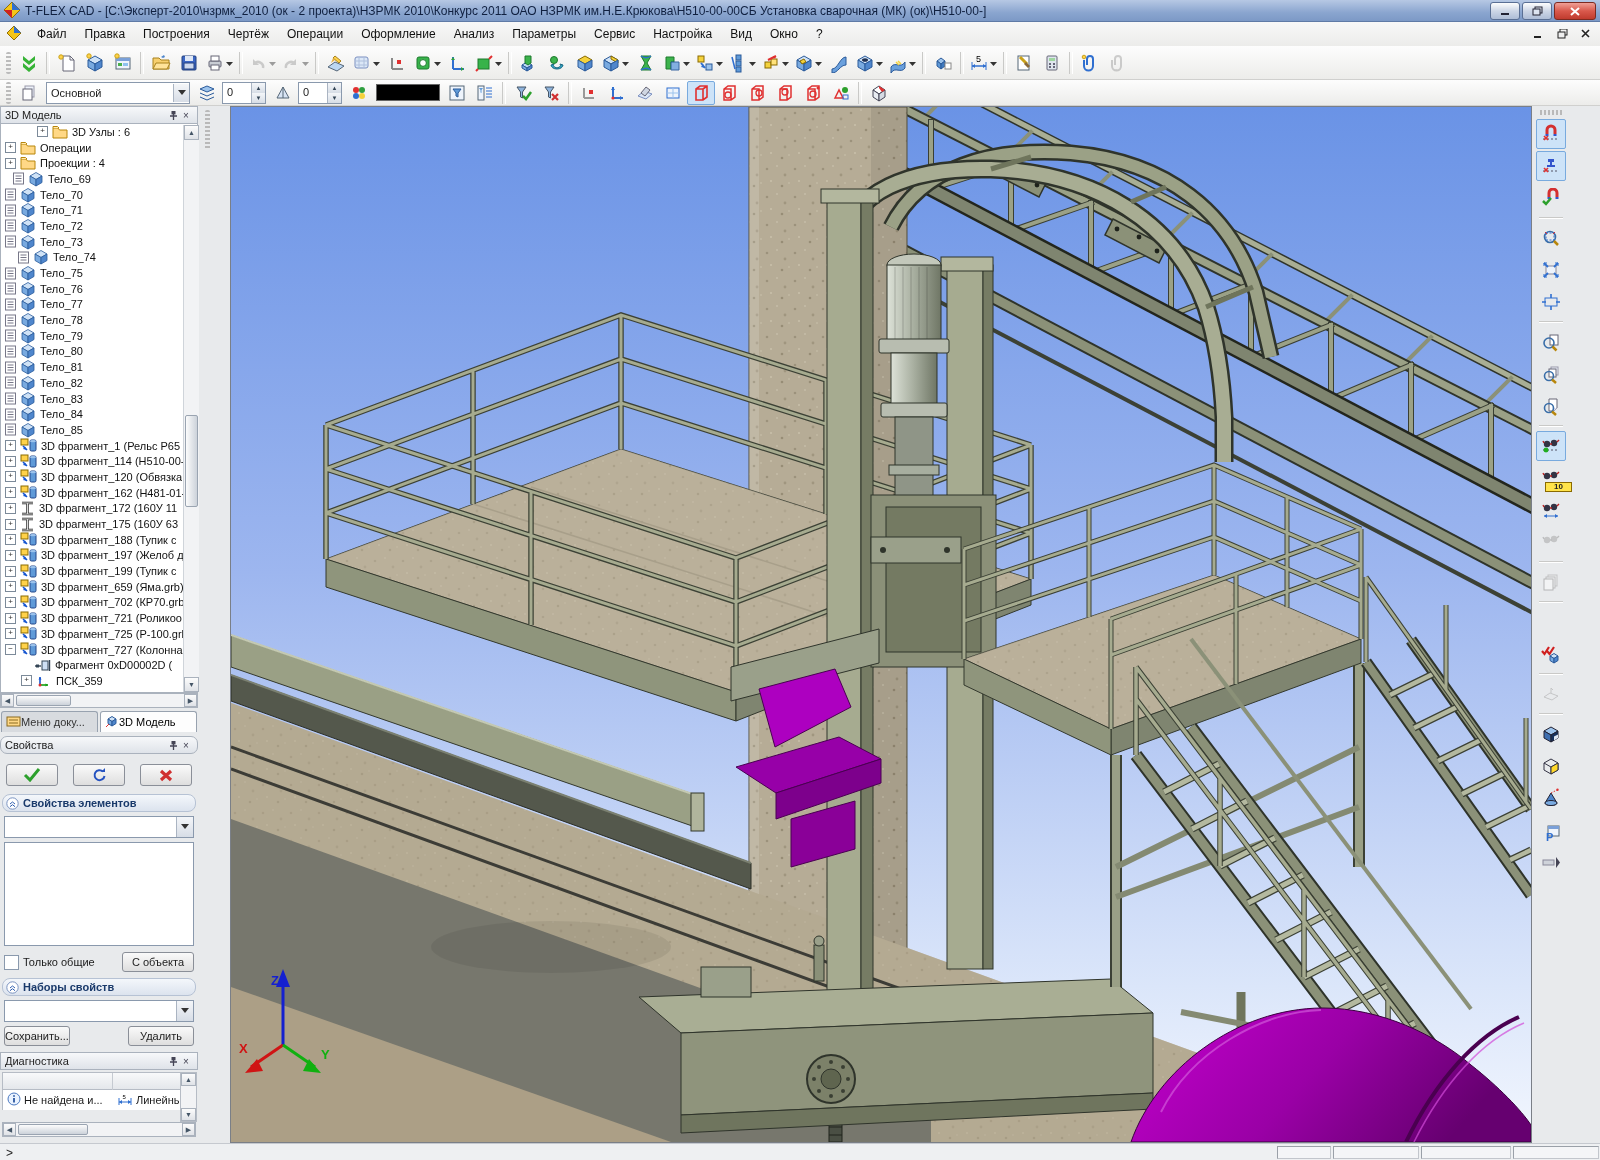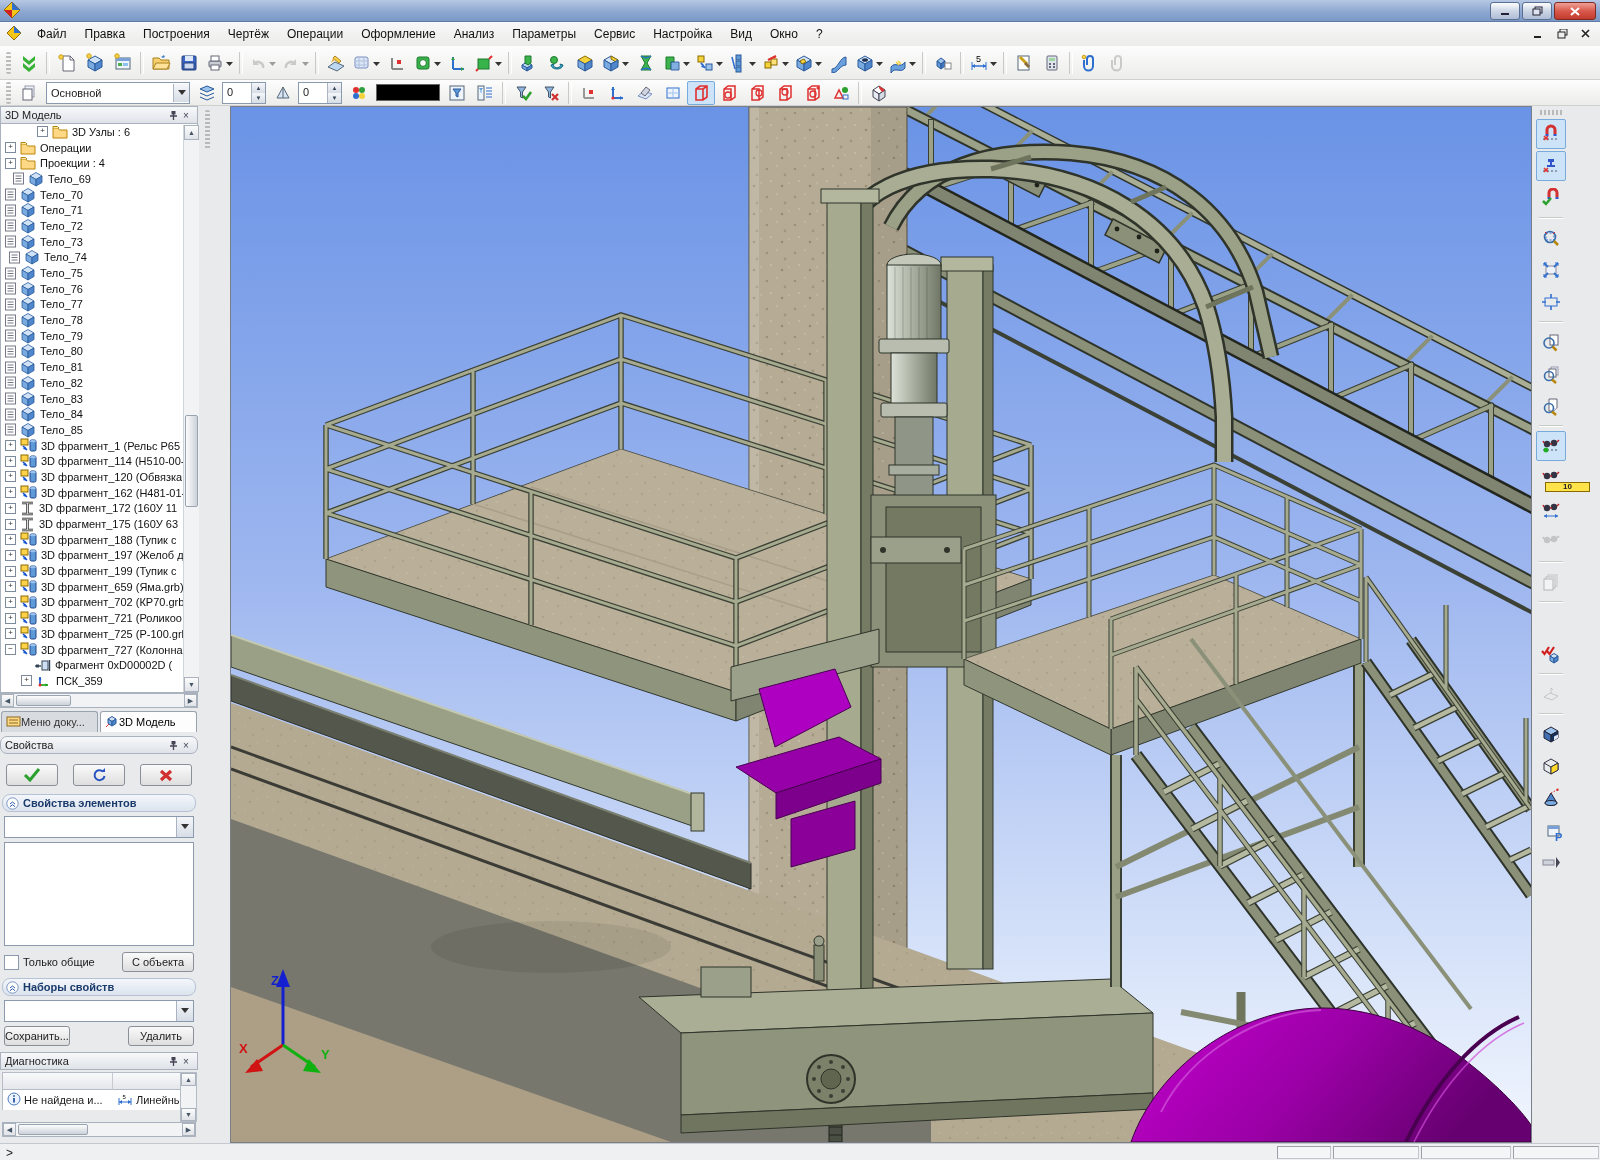--- a/index.html
+++ b/index.html
@@ -28,21 +28,21 @@
   .dd{display:inline-flex;width:9px;height:20px;align-items:center;justify-content:center;}
   .tsep{width:2px;height:22px;border-left:1px solid #c9c9c7;border-right:1px solid #ffffff;margin:0 3px;}
   .combo{display:inline-flex;align-items:center;height:20px;background:#fff;border:1px solid #8a99ad;margin:0 3px;}
   .combo .ctext{padding:0 4px;font-size:11px;min-width:118px;}
   .combo .cbtn{width:15px;height:18px;background:linear-gradient(#f4f6f9,#d7dde6);border-left:1px solid #aab4c2;display:flex;align-items:center;justify-content:center;}
   .spin{display:inline-flex;height:20px;margin:0 3px 0 1px;border:1px solid #8a99ad;background:#fff;}
   .spin .sval{width:22px;text-align:left;padding:3px 2px 0 4px;font-size:11px;}
   .spin .sarr{width:13px;display:flex;flex-direction:column;border-left:1px solid #aab4c2;}
   .spin .sarr span{flex:1;display:flex;align-items:center;justify-content:center;font-size:6px;background:linear-gradient(#f4f6f9,#d7dde6);color:#345;}
   .swatch{width:62px;height:15px;background:#000;border:1px solid #666;margin:0 3px;}
-  .tbadge{position:absolute;left:8px;bottom:0px;background:#ffe34a;border:1px solid #8a6a00;font-size:8px;line-height:8px;padding:0 17px;color:#222;font-weight:bold;}
+  .tbadge{position:absolute;left:8px;bottom:0px;background:#ffe34a;border:1px solid #8a6a00;font-size:8px;line-height:8px;padding:0 8px;color:#222;font-weight:bold;}
   .tbadge.plain{background:transparent;border:none;color:#2f6fd0;font-size:11px;left:1px;bottom:3px;}
   
   #leftdock{position:absolute;left:0;top:106px;width:200px;height:1037px;background:#e8eaec;}
   .panelhdr{position:absolute;left:0;width:198px;height:18px;background:linear-gradient(#f7f8fa,#dfe3e9);border:1px solid #aab2bd;box-sizing:border-box;display:flex;align-items:center;padding:0 4px;color:#222;}
   .panelhdr .sp{flex:1;}
   .phbtn{width:14px;height:14px;display:flex;align-items:center;justify-content:center;color:#445;font-size:10px;}
   .secthdr{position:absolute;left:2px;width:194px;height:18px;background:linear-gradient(#f4f7fb,#dce3ee);border:1px solid #b6c2d4;border-radius:8px;box-sizing:border-box;display:flex;align-items:center;padding:0 3px;font-weight:bold;color:#1a3a6b;}
   .secthdr span.lbl{margin-left:4px;}
   #treebody{position:absolute;left:0;top:18px;width:198px;height:569px;background:#fff;border:1px solid #aab2bd;border-top:none;box-sizing:border-box;overflow:hidden;}
   .trow{height:15.7px;display:flex;align-items:center;white-space:nowrap;padding-left:4px;}
@@ -90,20 +90,21 @@
 </head>
 <body>
 <div id="app">
 
 <div id="titlebar">
   <span><svg width="16" height="16" viewBox="0 0 16 16">
           <polygon points="8,0 16,8 8,16 0,8" fill="#f5c518" stroke="#946f00"></polygon>
           <polygon points="8,0 16,8 8,8" fill="#2f6fd0"></polygon>
           <polygon points="8,16 0,8 8,8" fill="#d02020"></polygon>
         </svg></span>
+  <span class="ttl">T-FLEX CAD - [C:\Эксперт-2010\нзрмк_2010 (ок - 2 проекта)\НЗРМК 2010\Конкурс 2011 ОАО НЗРМК им.Н.Е.Крюкова\Н510-00-00СБ Установка сварочная (МК) (ок)\Н510-00-]</span>
   <div id="winbtns">
     <div class="wbtn">
           <svg width="10" height="9">
             <rect x="1" y="6" width="8" height="2" fill="#223"></rect>
           </svg>
         </div>
     <div class="wbtn">
           <svg width="11" height="10">
             <rect x="3" y="1" width="7" height="6" fill="none" stroke="#223"></rect>
             <rect x="1" y="3" width="7" height="6" fill="#dde4f0" stroke="#223"></rect>
@@ -761,21 +762,21 @@
             <svg width="16" height="16" viewBox="0 0 16 16">
               <g stroke="#2a5a9a" stroke-width=".8">
                 <polygon points="2,5 8,1.5 14,5 8,8.5" fill="#cfe2f6"></polygon>
                 <polygon points="2,5 8,8.5 8,15 2,11.5" fill="#79aae0"></polygon>
                 <polygon points="8,8.5 14,5 14,11.5 8,15" fill="#4f86cc"></polygon>
               </g>
             </svg>
           </span>
           <span class="lbl">Тело_73</span>
         </div>
-        <div class="trow" style="padding-left: 8px;">
+        <div class="trow" style="padding-left: 17px;">
           <span class="tic">
             <svg width="11" height="13" viewBox="0 0 11 13">
               <rect x="0.5" y="1" width="10" height="11" fill="#fff" stroke="#778"></rect>
               <path d="M2.5 4h6M2.5 6.5h6M2.5 9h6" stroke="#778"></path>
             </svg>
           </span>
           <span class="tic">
             <svg width="16" height="16" viewBox="0 0 16 16">
               <g stroke="#2a5a9a" stroke-width=".8">
                 <polygon points="2,5 8,1.5 14,5 8,8.5" fill="#cfe2f6"></polygon>

